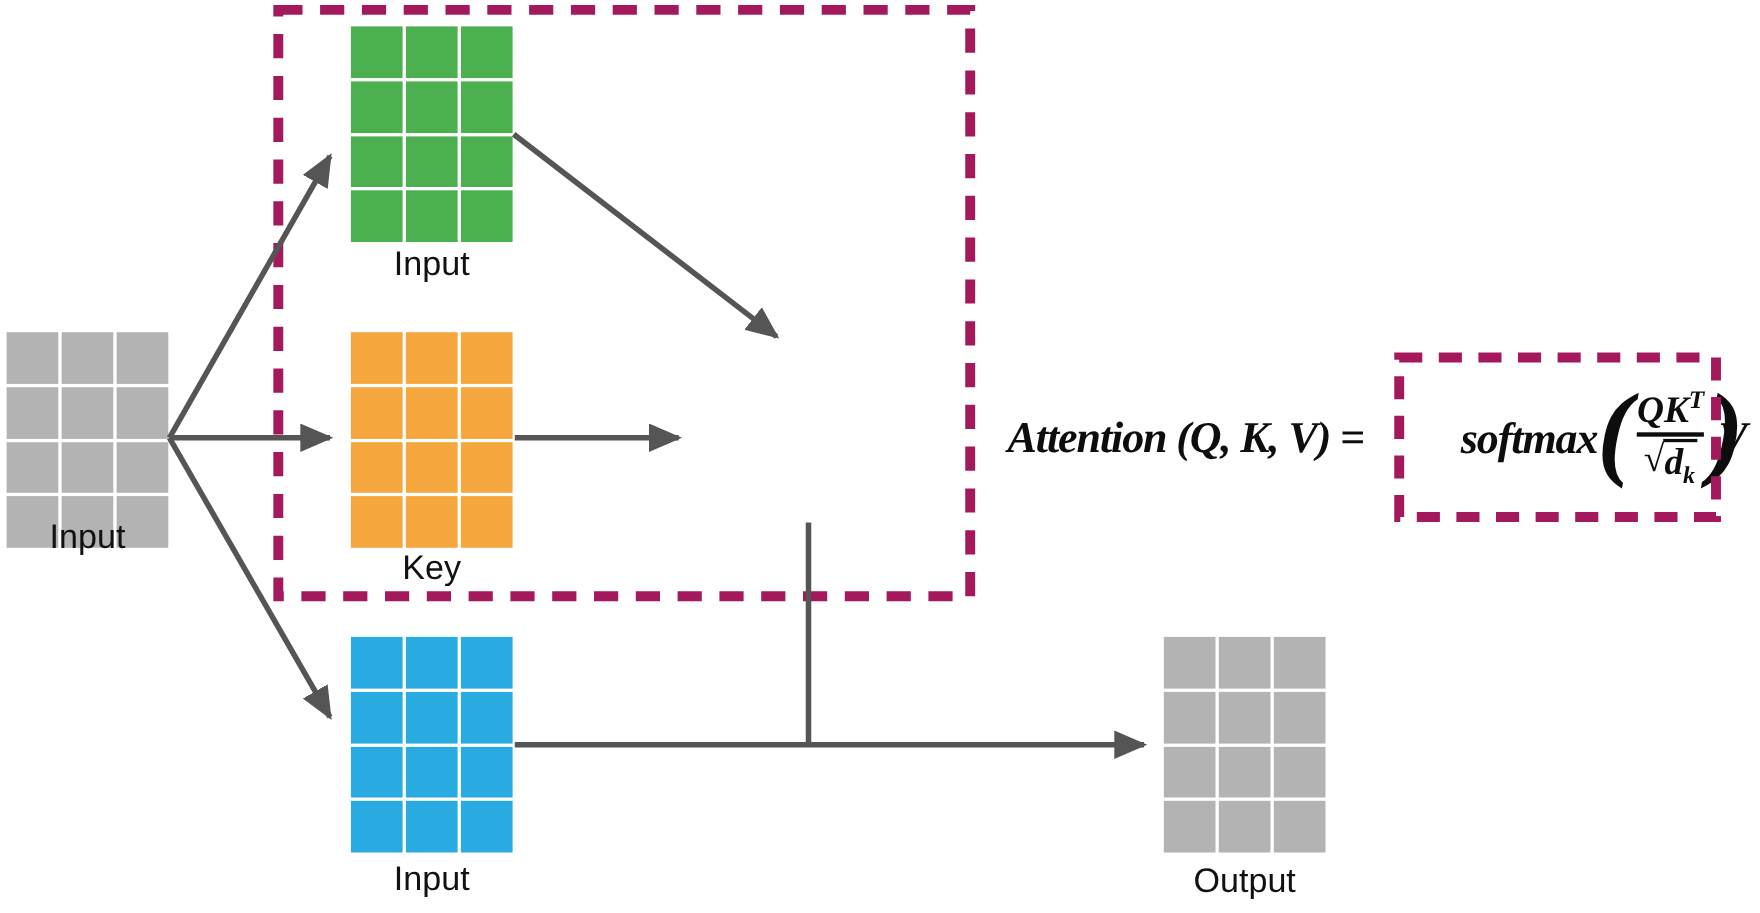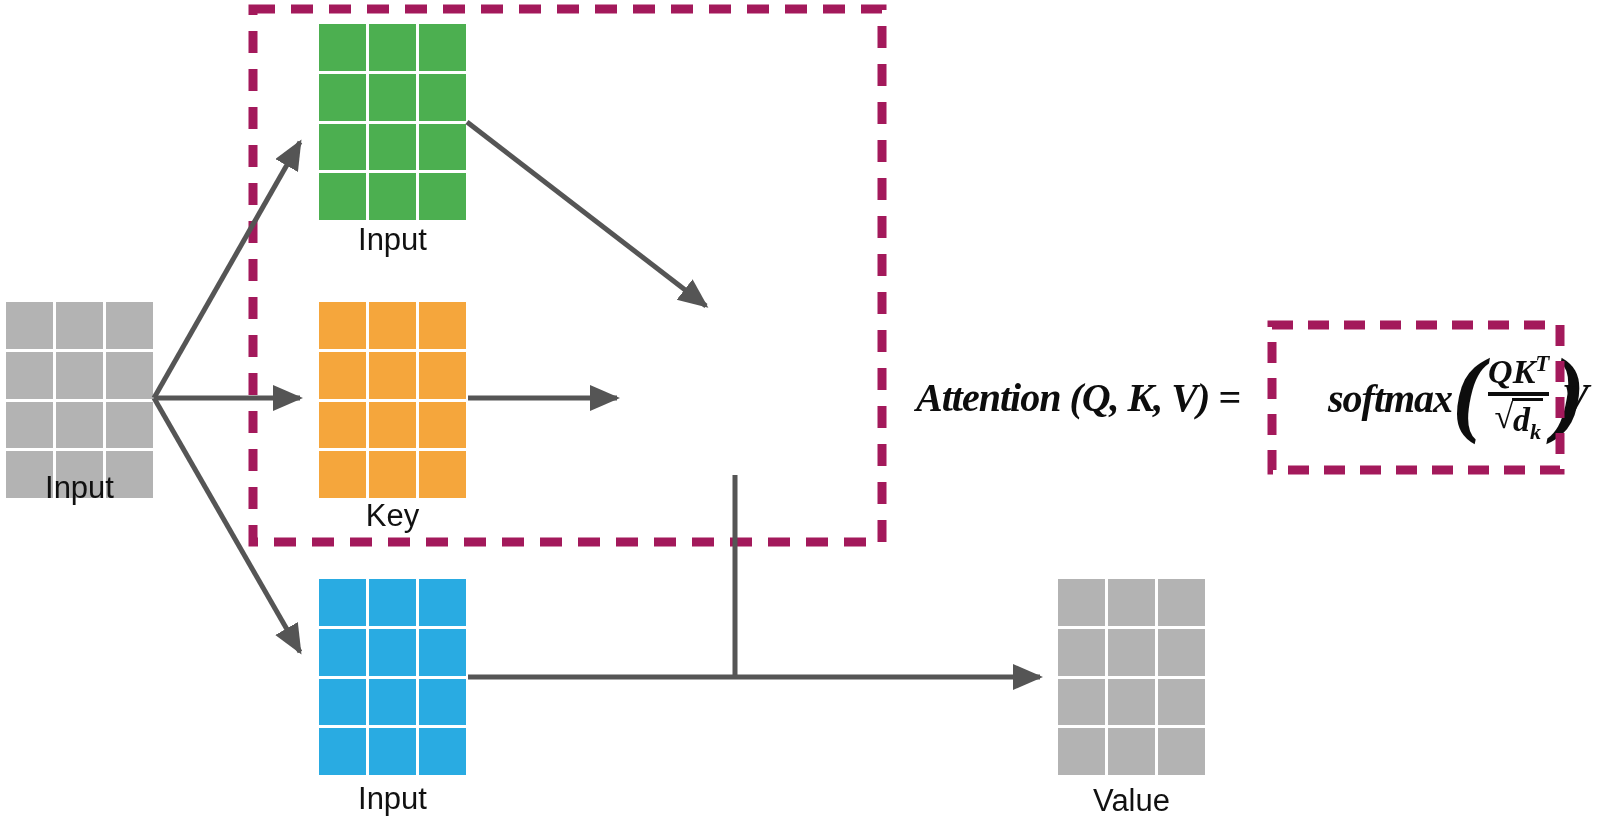--- a/index.html
+++ b/index.html
@@ -181,21 +181,21 @@
       <div class="cell" style="background: rgb(179, 179, 179);"></div>
       <div class="cell" style="background: rgb(179, 179, 179);"></div>
       <div class="cell" style="background: rgb(179, 179, 179);"></div>
       <div class="cell" style="background: rgb(179, 179, 179);"></div>
     </div>
 
   <div class="node-label l-input">Input</div>
   <div class="node-label l-query">Input</div>
   <div class="node-label l-key">Key</div>
   <div class="node-label l-value">Input</div>
-  <div class="node-label l-output">Value</div>
+  <div class="node-label l-output">Output</div>
 
 
   <div class="formula-lhs">
     <span>Attention (Q, K, V)</span><span class="eq">=</span>
   </div>
 
   <div class="formula-box">
     <span class="f-func">softmax</span>
     <span class="f-paren">(</span>
     <span class="frac">

